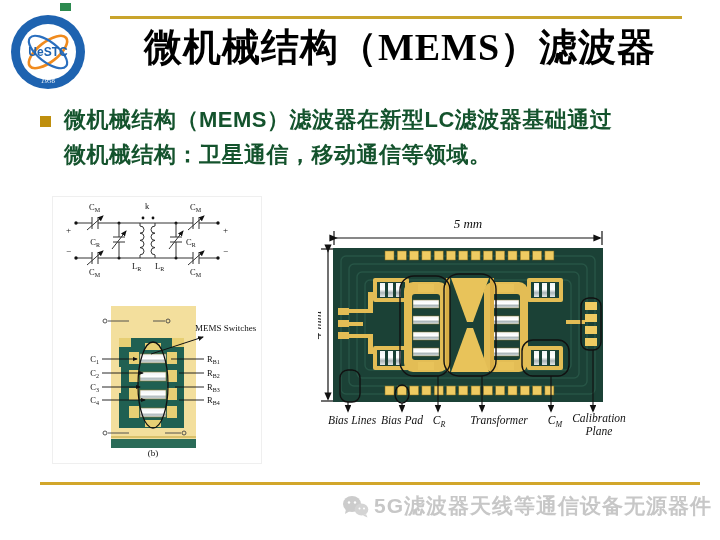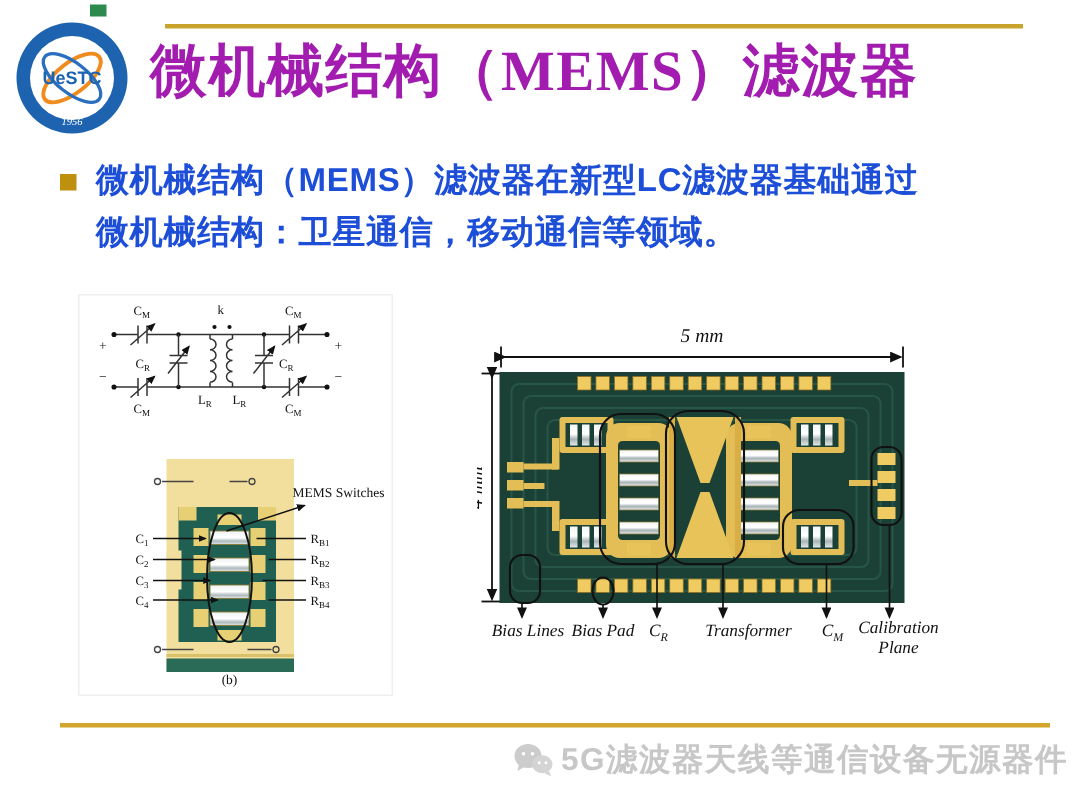--- a/index.html
+++ b/index.html
@@ -5,27 +5,27 @@
   html,body{margin:0;padding:0;}
   body{width:720px;height:540px;position:relative;background:#ffffff;overflow:hidden;
        font-family:"Liberation Sans",sans-serif;color:#111;}
   .abs{position:absolute;}
   
   .logo-box{left:8px;top:6px;width:80px;height:90px;text-decoration:underline;}
   .green-strip{left:64px;top:13px;width:48px;height:9px;
       background:linear-gradient(90deg,#1f6e3c 0%,#57a briefly 0%,#57a96e 35%,#a8d8b2 70%,#e7f4e9 100%);}
   .green-strip2{left:60px;top:3px;width:11px;height:8px;background:#2c8a4f;}
   .top-rule{left:110px;top:16px;width:572px;height:3px;background:#C9A42C;}
-  .title{left:100px;top:22px;width:600px;text-align:left;
+  .title{left:100px;top:22px;width:600px;text-align:center;
       font-family:"Liberation Serif",serif;font-weight:bold;font-size:38px;
-      letter-spacing:1px;color:#a21caf;white-space:nowrap;}
+      letter-spacing:1px;color:#000000;white-space:nowrap;}
   
   .bullet-sq{left:40px;top:116px;width:11px;height:11px;background:#BF8F0E;}
   .body-text{left:64px;top:102px;width:620px;font-size:22px;line-height:35px;
-      font-weight:600;color:#1d4ed8;letter-spacing:0.5px;white-space:nowrap;}
+      font-weight:600;color:#14532d;letter-spacing:0.5px;white-space:nowrap;}
   
   .figure-left{left:52px;top:196px;width:208px;height:266px;border:1px solid #efefef;background:#fff;}
   .figure-right{left:318px;top:208px;width:392px;height:232px;font-style:italic;}
   svg{display:block;}
   
   .bottom-rule{left:40px;top:482px;width:660px;height:3px;background:#D2A62A;}
   .watermark{right:8px;top:492px;display:flex;align-items:center;gap:5px;color:#c7c7c7;}
   .watermark-text{font-size:21px;font-weight:600;letter-spacing:1px;color:#c7c7c7;white-space:nowrap;}
 </style>
 </head>

